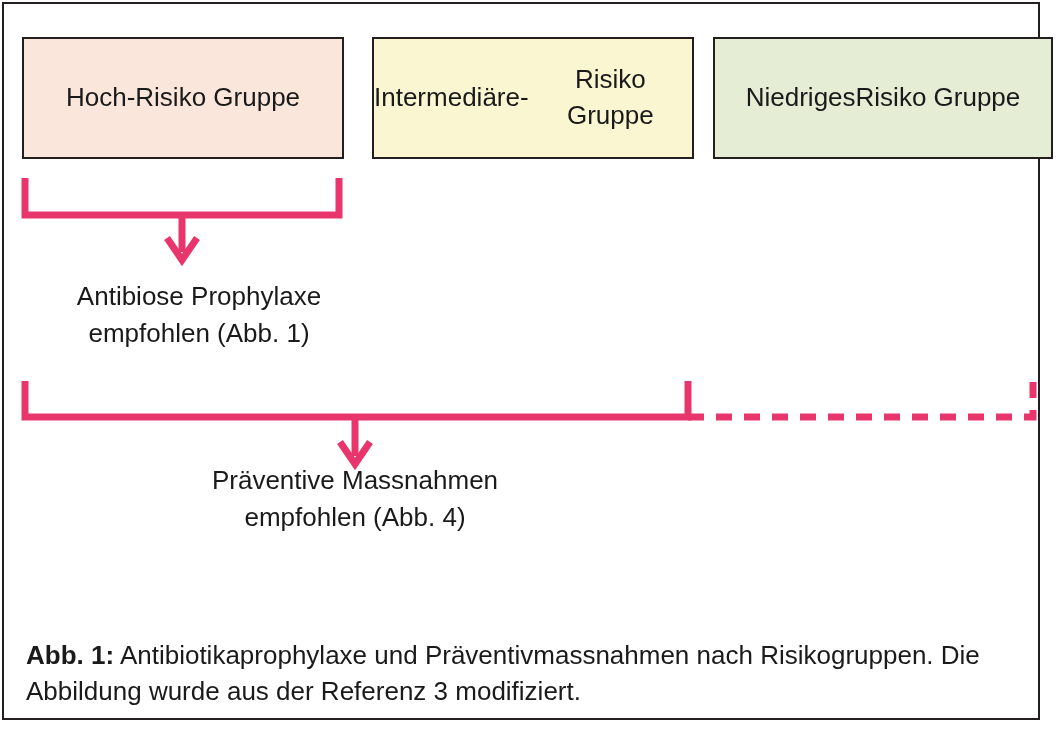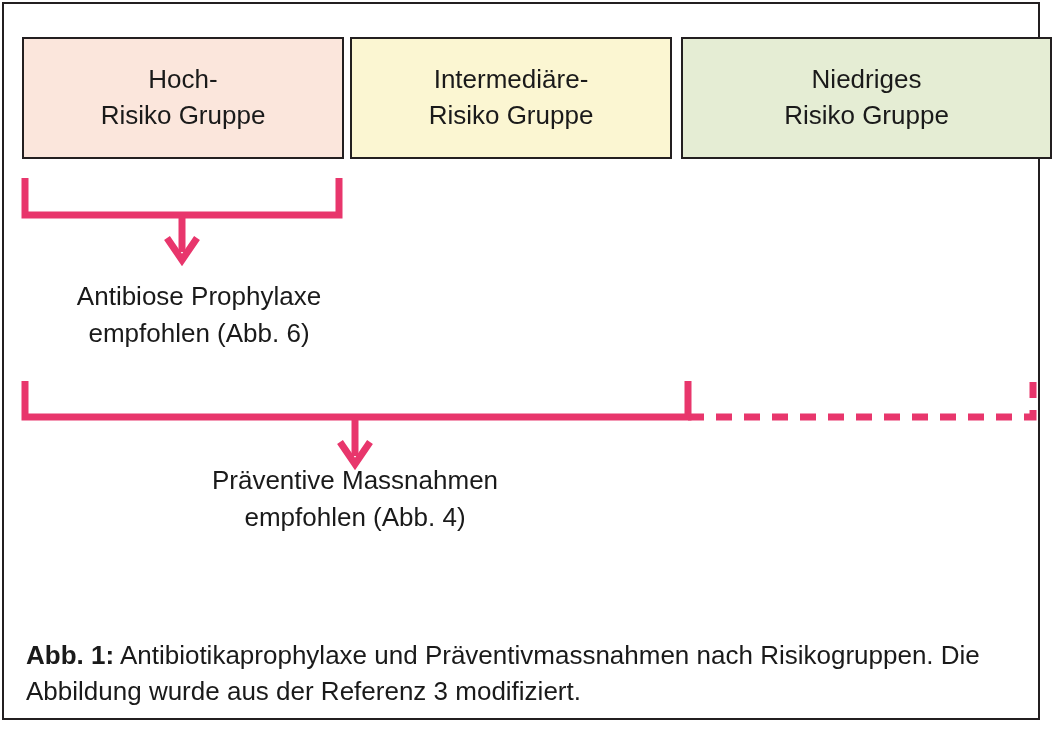--- a/index.html
+++ b/index.html
@@ -29,42 +29,42 @@
     background: #ffffff;
   }
   
   .risk-box {
     position: absolute;
     top: 37px;
     height: 122px;
     border: 2px solid #231f20;
     box-sizing: border-box;
     display: flex;
-    flex-direction: column;
+    flex-direction: row;
     align-items: center;
     justify-content: center;
     color: #1a1a1a;
     font-size: 26px;
     line-height: 1.38;
     text-align: center;
   }
   .risk-box .ln { display: block; }
   #box-high {
     left: 22px;
     width: 322px;
     background: #fbe6dc;
   }
   #box-intermediate {
-    left: 350px;
+    left: 372px;
     width: 322px;
     background: #fbf6d2;
   }
   #box-low {
-    left: 681px;
-    width: 371px;
+    left: 713px;
+    width: 340px;
     background: #e5edd4;
   }
   
   #connectors {
     position: absolute;
     left: 0;
     top: 0;
     width: 1057px;
     height: 729px;
     pointer-events: none;
@@ -136,21 +136,21 @@
       <path d="M 25 381 L 25 417 L 688 417 L 688 381" fill="none" stroke="#e8366c" stroke-width="7"></path>
 
       <path d="M 688 417 L 1033 417 L 1033 381" fill="none" stroke="#e8366c" stroke-width="7" stroke-dasharray="16 12"></path>
       <line x1="355" y1="417" x2="355" y2="456" stroke="#e8366c" stroke-width="7"></line>
       <path d="M 340 442 L 355 464 L 370 442" fill="none" stroke="#e8366c" stroke-width="7" stroke-linecap="butt" stroke-linejoin="miter"></path>
     </g>
   </svg>
 
   <div class="flow-label" id="label-antibiotic">
     <div>Antibiose Prophylaxe</div>
-    <div>empfohlen (Abb. 6)</div>
+    <div>empfohlen (Abb. 1)</div>
   </div>
 
   <div class="flow-label" id="label-preventive">
     <div>Präventive Massnahmen</div>
     <div>empfohlen (Abb. 4)</div>
   </div>
 
   <div id="caption">
     <span class="cap-bold">Abb. 1:</span><span> Antibiotikaprophylaxe und Präventivmassnahmen nach Risikogruppen. Die Abbildung wurde aus der Referenz 3 modifiziert.</span>
   </div>

